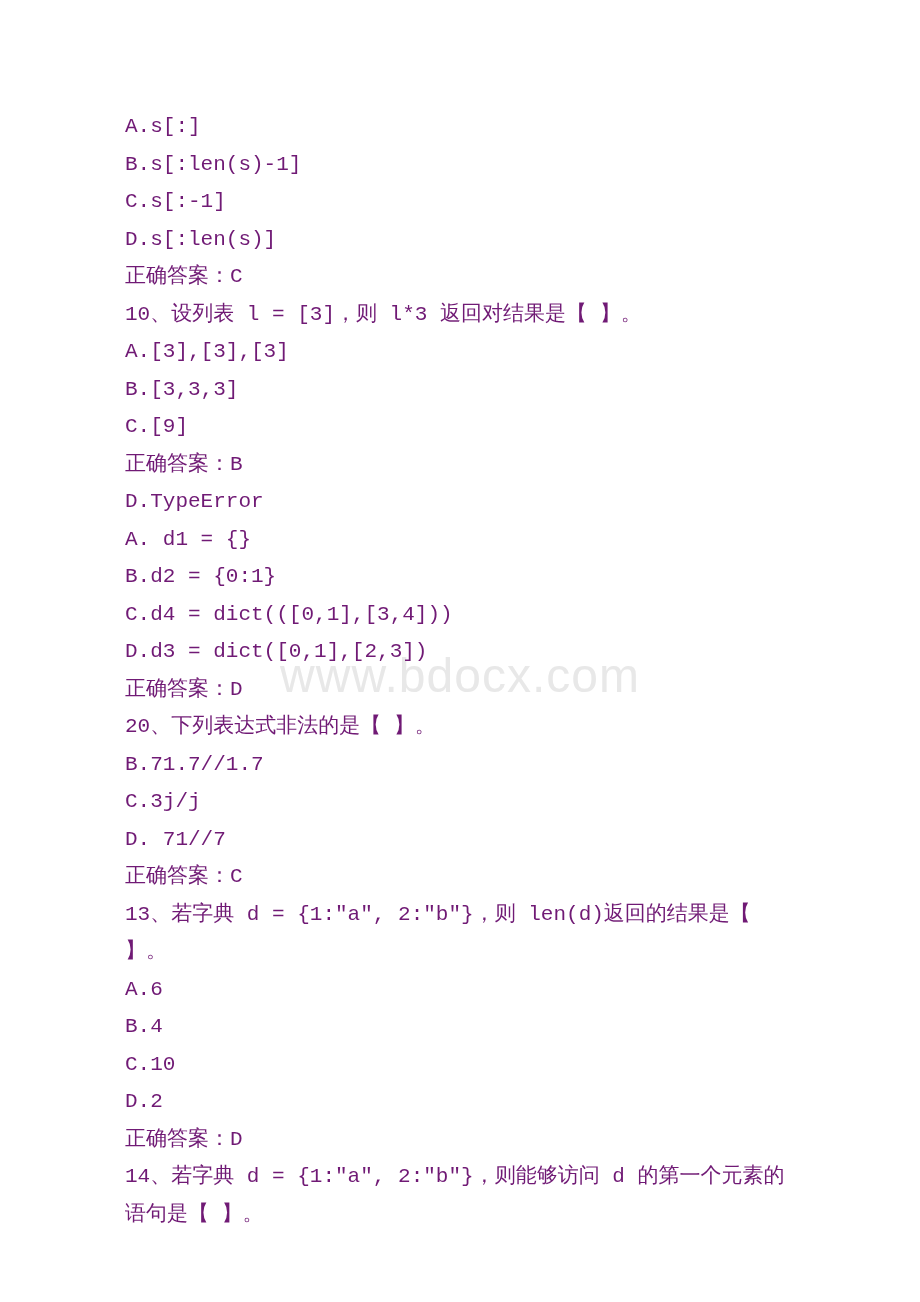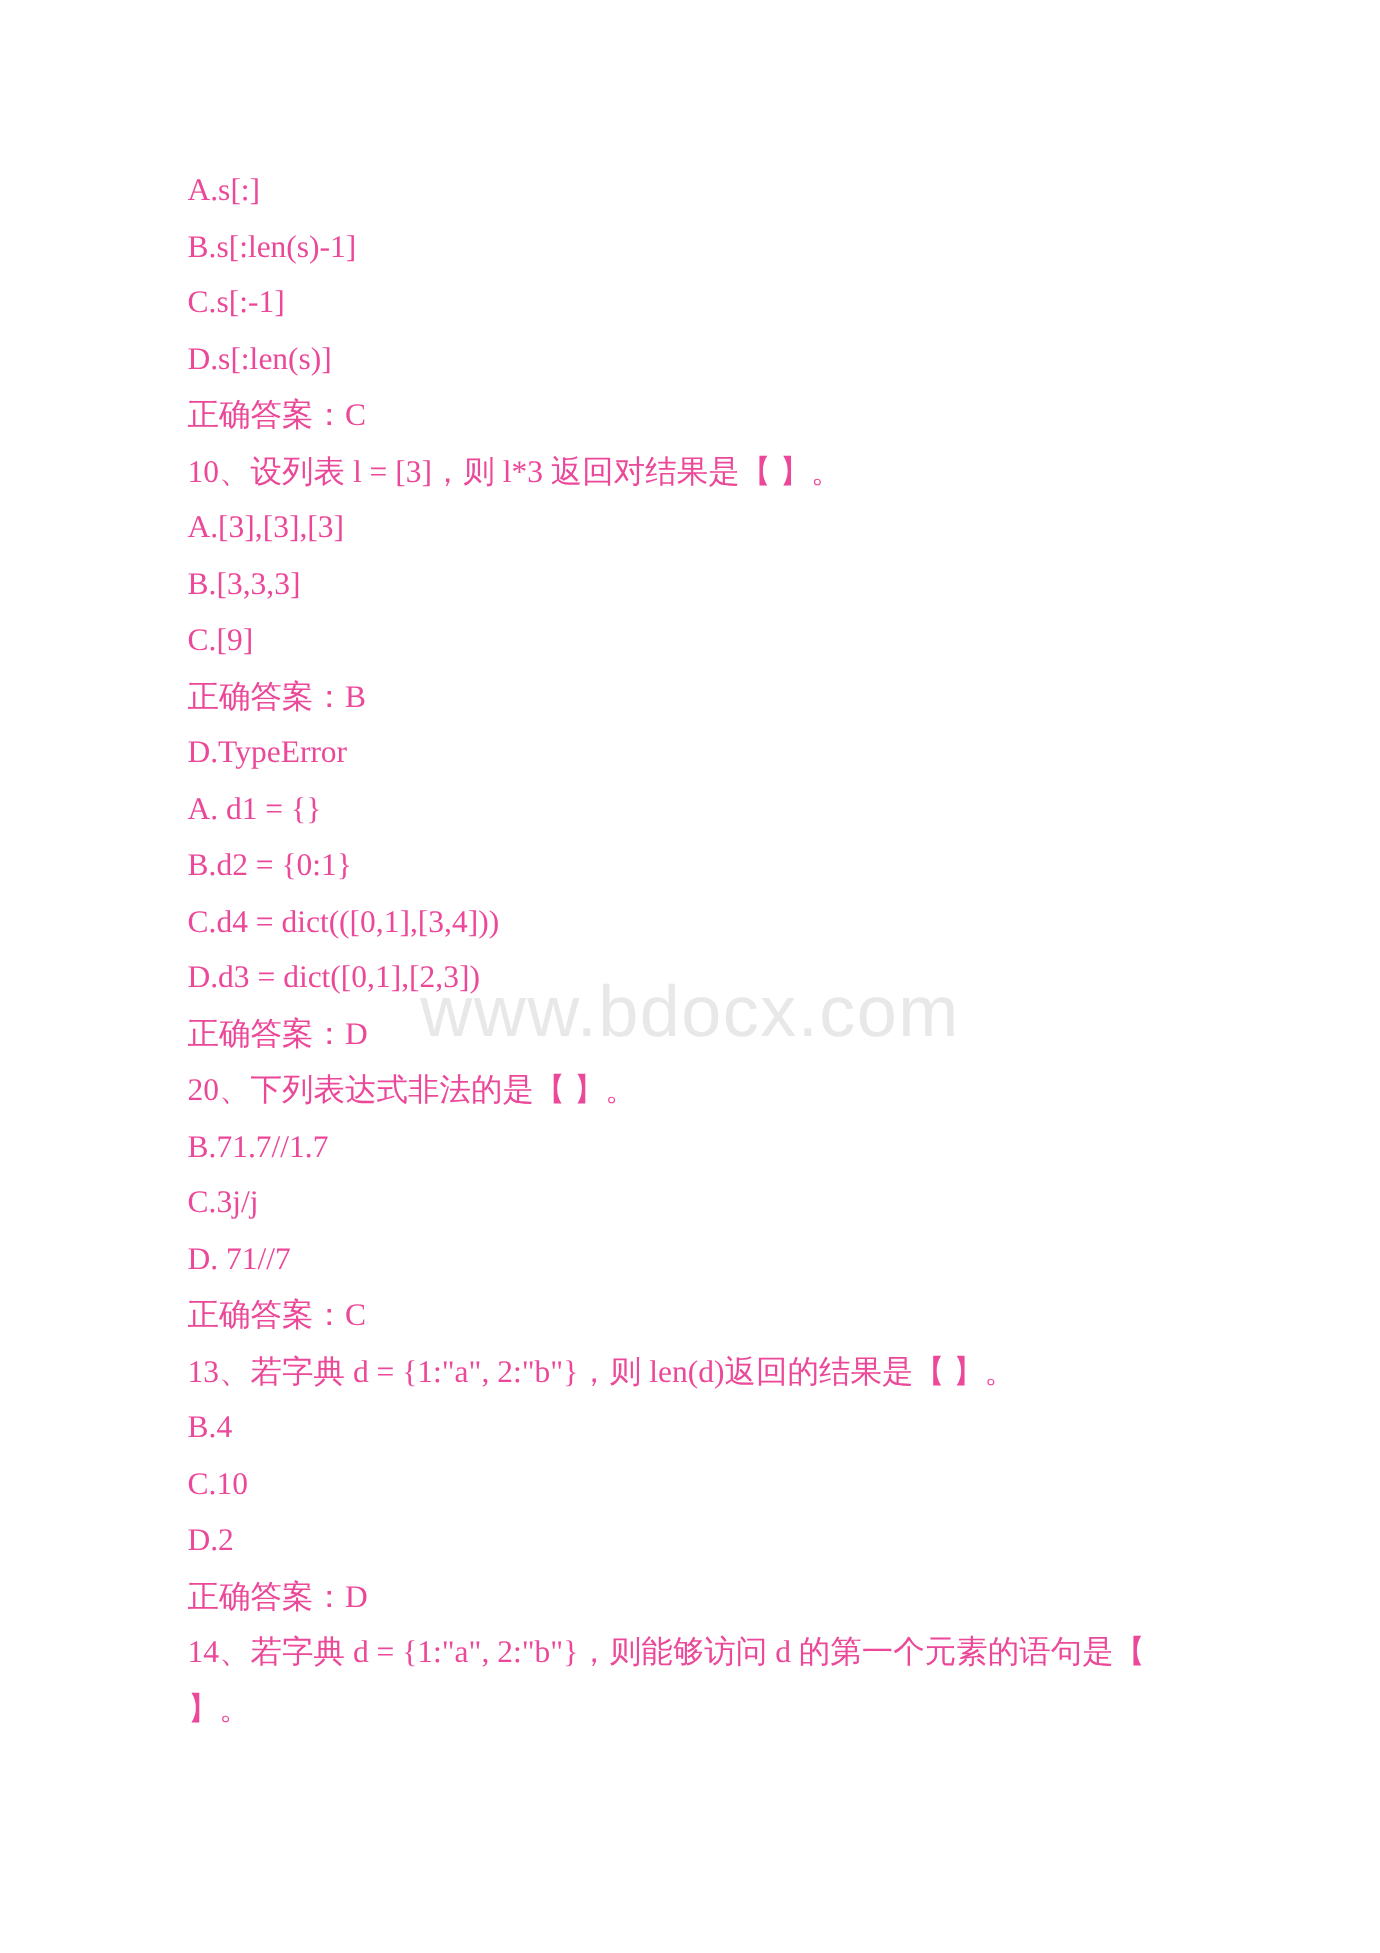--- a/index.html
+++ b/index.html
@@ -16,22 +16,23 @@
     }
     .content {
       position: absolute;
       left: 125px;
       top: 108px;
       width: 680px;
     }
     .line {
       font-size: 21px;
       line-height: 37.5px;
-      color: #ec4899;
+      color: #701a75;
       white-space: pre-wrap;
+      font-family: Liberation Mono, monospace;
     }
     .watermark {
       position: absolute;
       left: 50%;
       top: 50%;
       transform: translate(-50%, -50%);
       font-size: 48px;
       font-family: Arial, Helvetica, sans-serif;
       color: #e8e8e8;
       letter-spacing: 1px;
@@ -65,18 +66,19 @@
   <div class="line">B.d2 = {0:1}</div>
   <div class="line">C.d4 = dict(([0,1],[3,4]))</div>
   <div class="line">D.d3 = dict([0,1],[2,3])</div>
   <div class="line">正确答案：D</div>
   <div class="line">20、下列表达式非法的是【 】。</div>
   <div class="line">B.71.7//1.7</div>
   <div class="line">C.3j/j</div>
   <div class="line">D. 71//7</div>
   <div class="line">正确答案：C</div>
   <div class="line">13、若字典 d = {1:"a", 2:"b"}，则 len(d)返回的结果是【 】。</div>
+  <div class="line">A.6</div>
   <div class="line">B.4</div>
   <div class="line">C.10</div>
   <div class="line">D.2</div>
   <div class="line">正确答案：D</div>
   <div class="line">14、若字典 d = {1:"a", 2:"b"}，则能够访问 d 的第一个元素的语句是【 】。</div>
 </div>
 
 </body></html>

